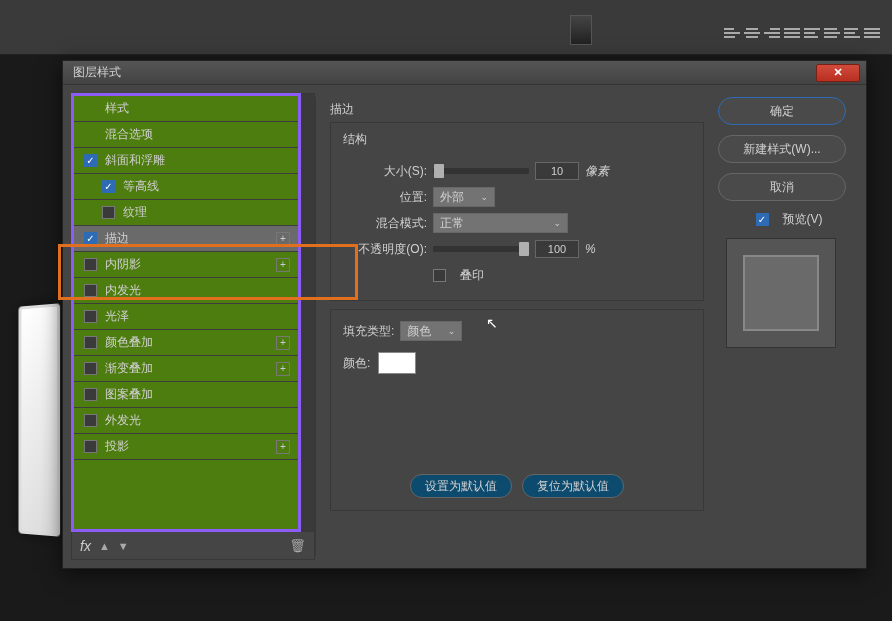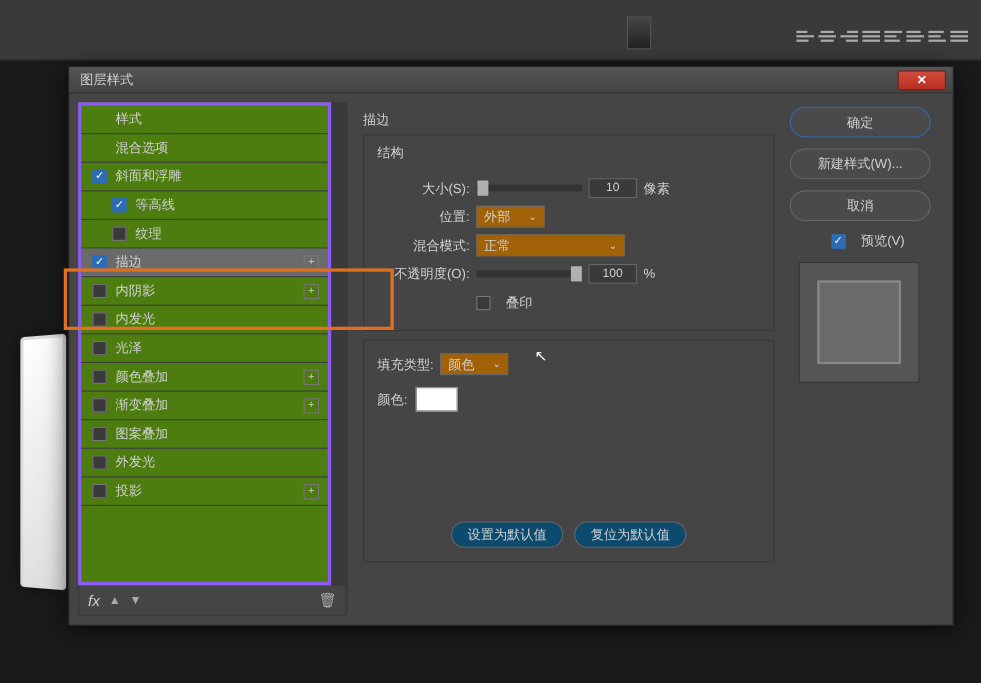--- a/index.html
+++ b/index.html
@@ -163,24 +163,24 @@
   width: 10px; height: 14px;
   background: #b0b0b0;
   border-radius: 1px;
 }
 .num-input {
   width: 44px; height: 18px;
   background: #3a3a3a; border: 1px solid #666;
   color: #d0d0d0; text-align: center;
   font-size: 11px;
 }
-.unit { font-size: 12px; }
+.unit { font-size: 12px; font-style: italic; }
 .select {
   height: 20px;
-  background: #a16207;
+  background: #737373;
   border: 1px solid #666;
   display: flex; align-items: center;
   padding: 0 6px;
   gap: 6px; font-size: 12px;
   cursor: pointer;
 }
 .select .caret { font-size: 9px; margin-left: auto; }
 .fill-row { display: flex; align-items: center; gap: 8px; margin: 8px 0 4px; }
 .color-swatch {
   width: 38px; height: 22px; background: #fff;

